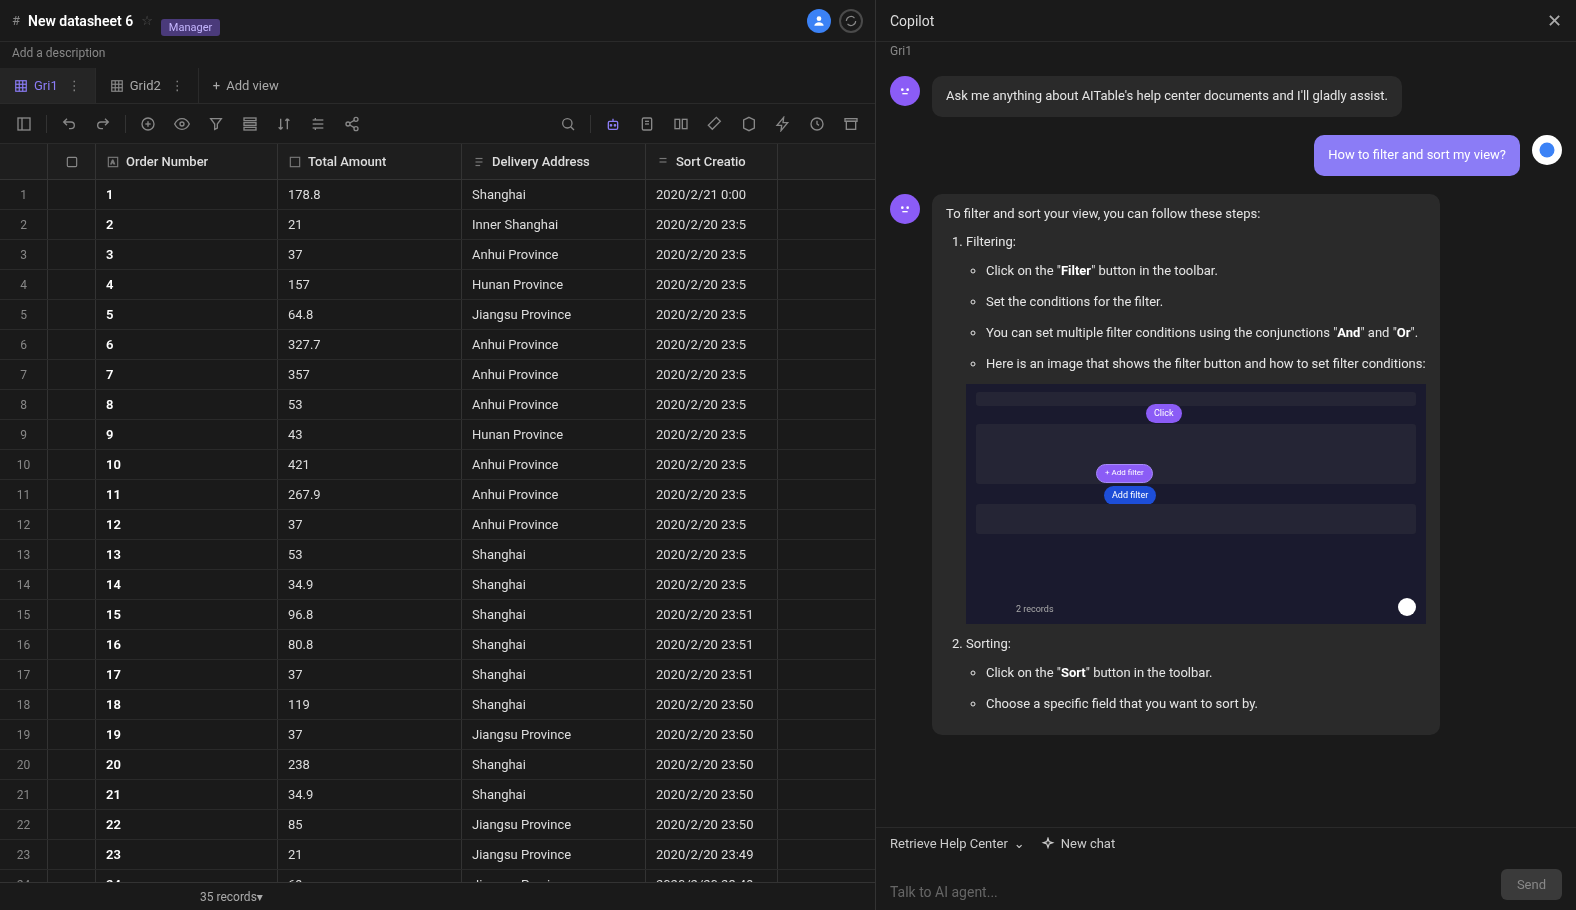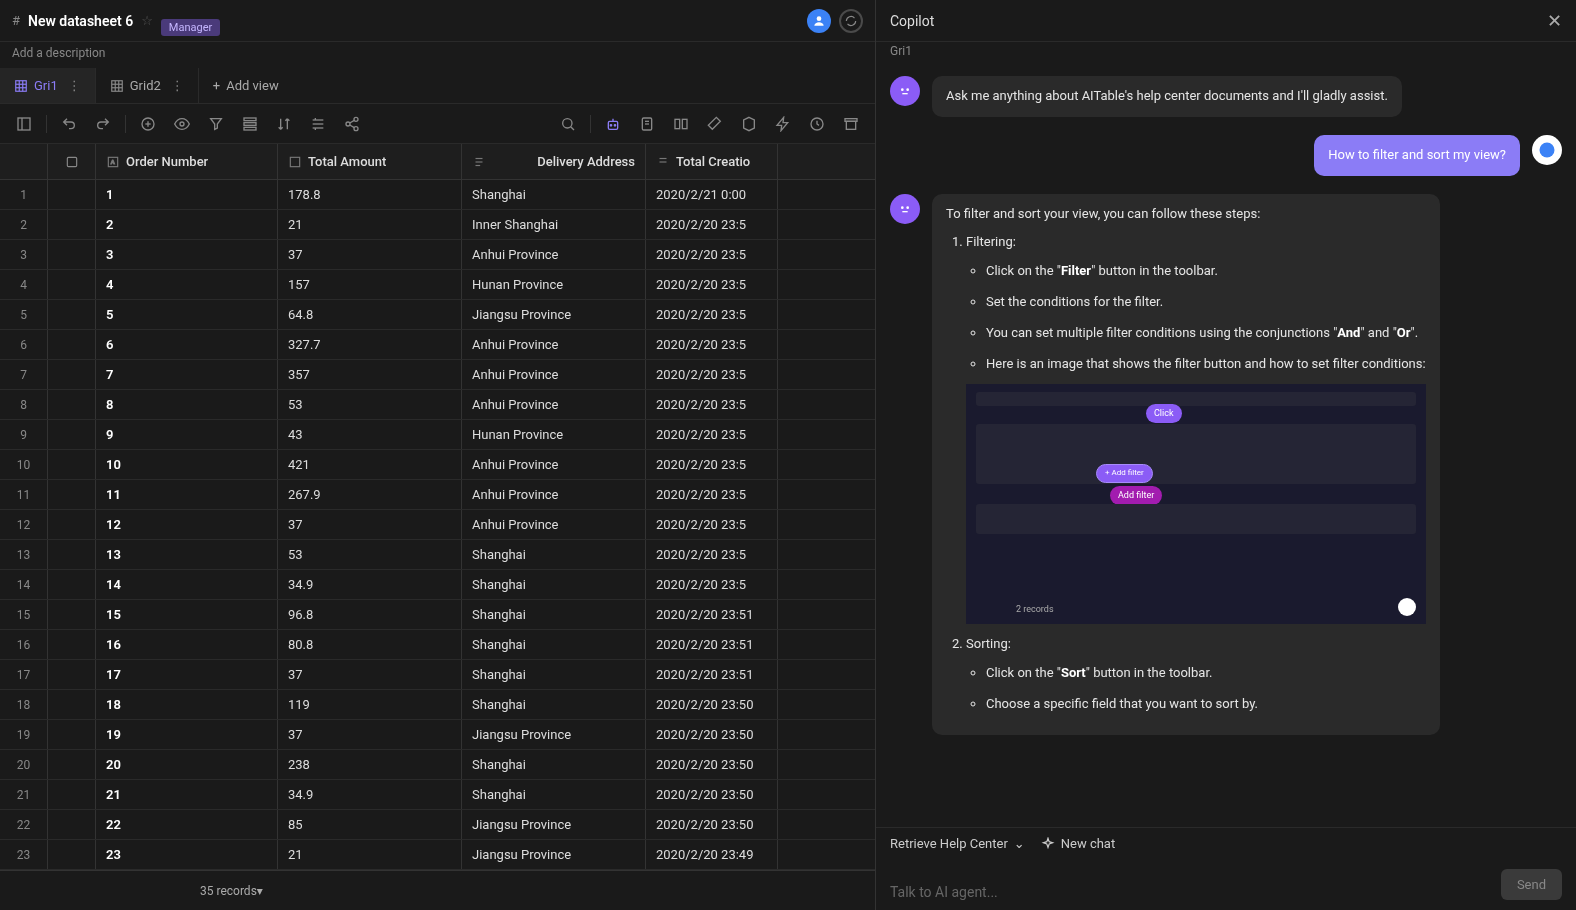--- a/index.html
+++ b/index.html
@@ -34,29 +34,29 @@
 .tbar .sep { width:1px; height:18px; background:#333; margin:0 4px; }
 
 
 .grid { flex:1; overflow:hidden; position:relative; }
 .ghdr { display:flex; height:36px; border-bottom:1px solid #333; background:#1e1e1e; position:sticky; top:0; }
 .gcell { border-right:1px solid #333; display:flex; align-items:center; padding:0 10px; color:#ddd; }
 .c-idx { width:48px; justify-content:center; }
 .c-chk { width:48px; justify-content:center; }
 .c1 { width:182px; }
 .c2 { width:184px; }
-.c3 { width:184px;justify-content:space-between; }
+.c3 { width:184px; }
 .c4 { width:132px; }
 .ghdr .gcell { font-weight:500; gap:6px; }
 .fieldicon { width:14px; height:14px; color:#777; }
 .gbody { overflow-y:auto; height:calc(100% - 36px); }
 .grow { display:flex; height:30px; border-bottom:1px solid #2a2a2a; }
 .grow .c-idx { color:#888; font-size:12px; }
 .grow .c1 { font-weight:600; color:#fff; }
-.gfoot { height:40px; border-top:1px solid #333; display:flex; align-items:center; padding:0 200px; color:#aaa; font-size:12px; }
+.gfoot { height:28px; border-top:1px solid #333; display:flex; align-items:center; padding:0 200px; color:#aaa; font-size:12px; }
 
 
 .cphdr { height:42px; display:flex; align-items:center; padding:0 14px; justify-content:space-between; border-bottom:1px solid #2a2a2a; }
 .cphdr .t { font-size:14px; color:#ddd; }
 .cphdr .close { cursor:pointer; color:#aaa; font-size:18px; }
 .cpsub { padding:2px 14px 8px; color:#888; font-size:12px; }
 .chat { flex:1; overflow-y:auto; padding:10px 14px; }
 .msg { display:flex; gap:12px; margin-bottom:18px; }
 .msg.user { justify-content:flex-end; }
 .msg .ava { width:30px; height:30px; border-radius:50%; background:#8b5cf6; flex-shrink:0; display:flex; align-items:center; justify-content:center; }
@@ -283,21 +283,21 @@
               <line x1="6" y1="12" x2="18" y2="12"></line>
               <line x1="6" y1="18" x2="14" y2="18"></line>
             </svg>
           <span>Delivery Address</span>
         </div>
         <div class="gcell c4">
           <svg class="fieldicon" viewBox="0 0 24 24" fill="none" stroke="currentColor" stroke-width="2">
               <line x1="6" y1="6" x2="18" y2="6"></line>
               <line x1="6" y1="12" x2="18" y2="12"></line>
             </svg>
-          <span>Total Creatio</span>
+          <span>Sort Creatio</span>
         </div>
       </div>
       <div class="gbody" id="gbody">
           <div class="grow">
             <div class="gcell c-idx">1</div>
   <div class="gcell c-chk"></div>
   <div class="gcell c1">1</div>
   <div class="gcell c2">178.8</div>
   <div class="gcell c3">Shanghai</div>
   <div class="gcell c4">2020/2/21 0:00</div>
@@ -541,21 +541,21 @@
                   <li>Click on the "<strong>Filter</strong>" button in the toolbar.</li>
                   <li>Set the conditions for the filter.</li>
                   <li>You can set multiple filter conditions using the conjunctions "<strong>And</strong>" and "<strong>Or</strong>".</li>
                   <li>Here is an image that shows the filter button and how to set filter conditions:</li>
                 </ul>
               <div class="embedimg">
                 <div class="mini" style="top:8px;left:10px;width:440px;height:14px;"></div>
                 <div class="pill" style="top:20px;left:180px;background:#8b5cf6;color:#fff">Click</div>
                 <div class="mini" style="top:40px;left:10px;width:440px;height:60px;"></div>
                 <div class="pill" style="top:80px;left:130px;background:#8b5cf6;border:1px solid #a78bfa;color:#fff;font-size:8px">+ Add filter</div>
-                <div class="pill" style="top:102px;left:144px;background:#a21caf;color:#fff">Add filter</div>
+                <div class="pill" style="top:102px;left:138px;background:#1d4ed8;color:#fff">Add filter</div>
                 <div class="mini" style="top:120px;left:10px;width:440px;height:30px;"></div>
                 <div style="position:absolute;bottom:8px;left:50px;font-size:9px;color:#aaa">2 records</div>
                 <div style="position:absolute;bottom:8px;right:10px;width:18px;height:18px;border-radius:50%;background:#fff"></div>
               </div>
             </li>
             <li>
               <span>Sorting:</span>
               <ul id="ul2">
                   <li>Click on the "<strong>Sort</strong>" button in the toolbar.</li>
                   <li>Choose a specific field that you want to sort by.</li>

